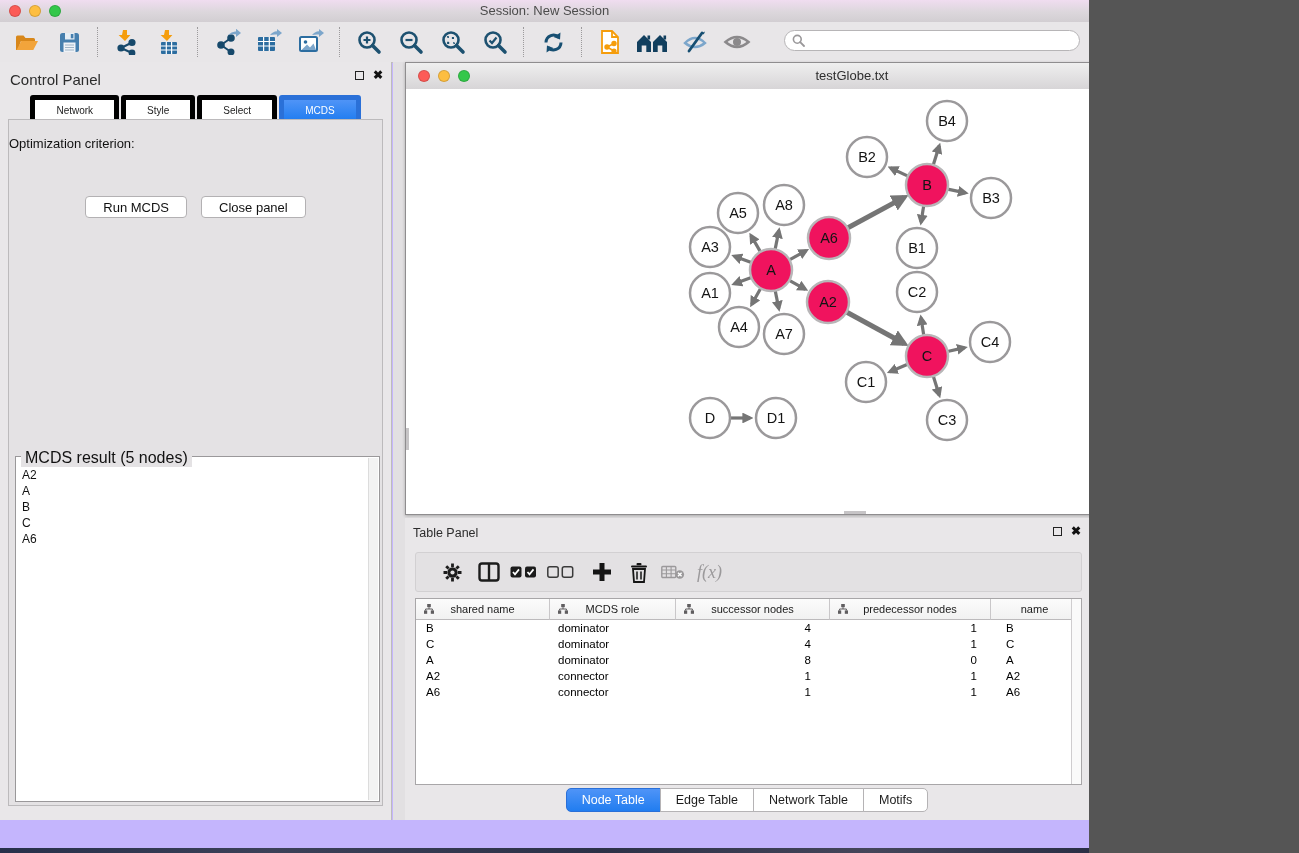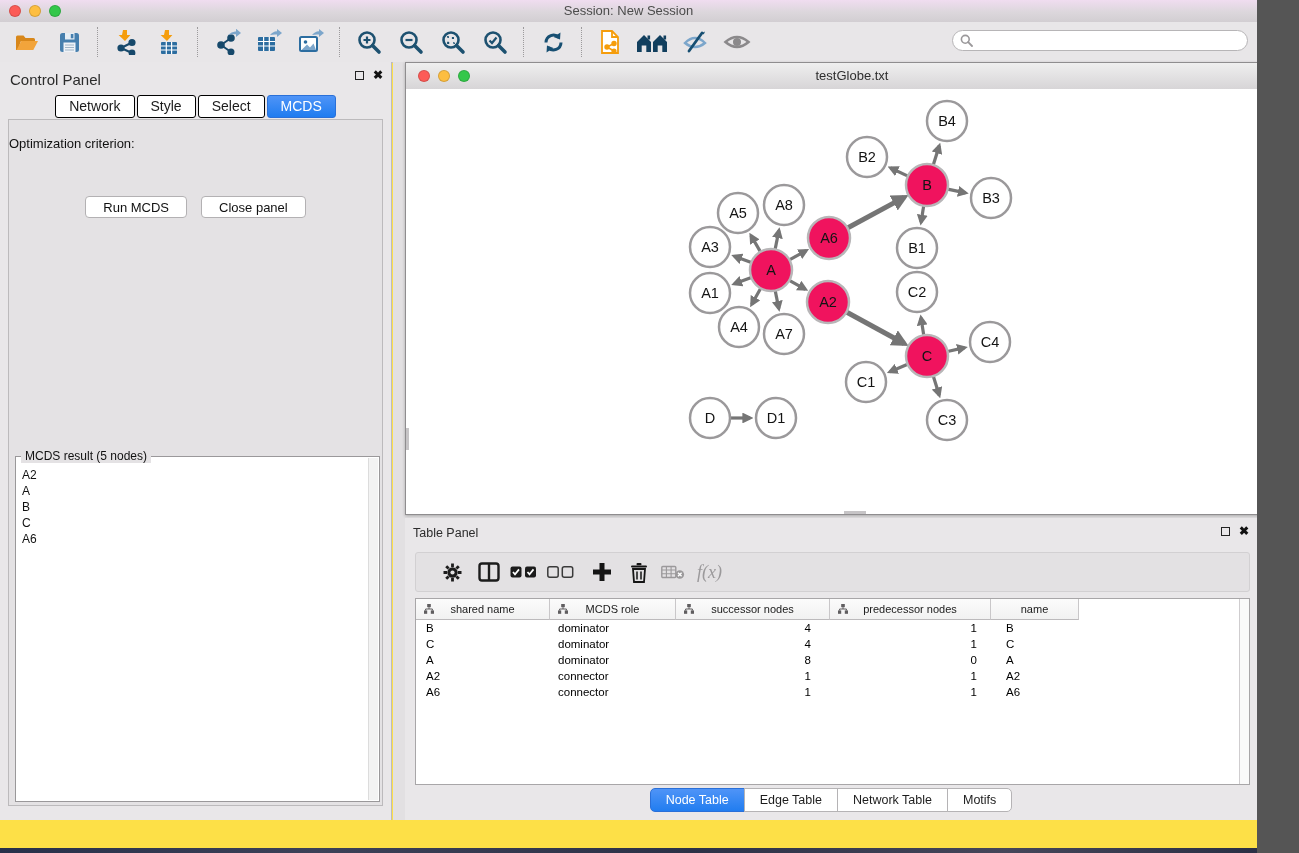--- a/index.html
+++ b/index.html
@@ -1,17 +1,17 @@
 <!DOCTYPE html>
 <html><head>
 <meta charset="utf-8">
 <style>
   html,body{margin:0;padding:0;background:#555;}
-  .screen{position:relative;width:1257px;height:853px;overflow:hidden;
-    font-family:"Liberation Sans",sans-serif;background:#fde047;color:#1a1a1a;
+  .screen{position:relative;width:1089px;height:853px;overflow:hidden;
+    font-family:"Liberation Sans",sans-serif;background:#c4b5fd;color:#1a1a1a;
     -webkit-font-smoothing:antialiased;}
   
   .titlebar{position:absolute;top:0;left:0;right:0;height:22px;
     background:linear-gradient(#f0ddf0,#dcd7dc 55%,#d2ced2);border-bottom:1px solid #b6b1b6;}
   .titlebar .wtitle{position:absolute;left:0;right:0;top:3px;text-align:center;
     font-size:13px;color:#4c4c4c;}
   .lights{position:absolute;top:5px;left:9px;display:flex;gap:8px;}
   .light{width:12px;height:12px;border-radius:50%;border:1px solid rgba(0,0,0,.15);box-sizing:border-box;}
   .l-red{background:#fc5b57}.l-yel{background:#fdbe41}.l-grn{background:#34c74a}
   
@@ -24,39 +24,39 @@
     border:1px solid #b7b5b7;border-radius:11px;display:flex;align-items:center;padding-left:7px;box-sizing:border-box;}
   .searchbox input{border:none;outline:none;flex:1;font-size:12px;background:transparent;margin-left:4px;font-family:"Liberation Sans",sans-serif;}
   
   .control-panel{position:absolute;top:62px;left:0;width:392px;bottom:33px;
     background:#e9e7e9;border-right:1px solid #bdbbbd;box-sizing:border-box;}
   .cp-title{position:absolute;top:9px;left:10px;font-size:15px;color:#2c2c2c;}
   .win-ctrls{position:absolute;top:8px;right:8px;display:flex;gap:9px;align-items:center;}
   .wc-float{width:9px;height:9px;border:1.6px solid #222;box-sizing:border-box;}
   .wc-close{font-size:12px;font-weight:bold;color:#111;line-height:10px;}
   .ctabs{position:absolute;top:33px;left:0;right:0;display:flex;justify-content:center;gap:2px;}
-  .ctab{height:21px;line-height:21px;padding:0 13px;background:#fff;border:1px solid #000000;
-    border-radius:3px;font-size:14px;color:#1c1c1c;}
+  .ctab{height:21px;line-height:21px;padding:0 21px;background:#fff;border:5px solid #000000;
+    border-radius:3px;font-size:10px;color:#1c1c1c;}
   .ctab.active{background:linear-gradient(#4f94f7,#1f7cf0);border-color:#2a70d8;color:#fff;}
   .cp-box{position:absolute;left:8px;right:8px;top:57px;bottom:14px;background:#e4e2e4;
     border:1px solid #bcbabc;}
   .opt-label{margin-top:16px;font-size:13px;color:#111;}
   .dropdown{position:absolute;left:34px;right:34px;top:42px;height:23px;background:#fff;
     border:1px solid #adabad;border-radius:4px;display:flex;align-items:center;}
   .dd-value{flex:1;font-size:13px;padding-left:9px;white-space:nowrap;overflow:hidden;}
   .dd-btn{width:20px;height:23px;margin:-1px -1px -1px 0;border-radius:0 4px 4px 0;
     background:linear-gradient(#66a4f9,#2c7cf2);display:flex;flex-direction:column;
     align-items:center;justify-content:center;gap:2px;}
   .cp-buttons{position:absolute;top:76px;left:0;right:0;display:flex;justify-content:center;gap:14px;}
   .cbtn{height:22px;padding:0 17px;background:#fff;border:1px solid #b3b1b3;border-radius:4px;
     font-size:13px;color:#111;font-family:"Liberation Sans",sans-serif;}
   .result-box{position:absolute;left:6px;right:2px;top:336px;bottom:3px;background:#fff;
     border:1px solid #9a989a;}
   .result-legend{position:absolute;top:-8px;left:5px;background:#e4e2e4;padding:0 4px;
-    font-size:12px;color:#111;}
+    font-size:16px;color:#111;}
   .result-list{position:absolute;inset:10px 12px 2px 6px;font-size:12px;line-height:16px;color:#111;overflow:hidden;}
   .result-scroll{position:absolute;top:1px;bottom:1px;right:1px;width:9px;background:#f3f3f3;border-left:1px solid #dcdcdc;}
   
   .workspace{position:absolute;left:393px;top:62px;right:0;bottom:33px;background:#e2e0e2;}
   .net-window{position:absolute;left:12px;top:0;width:894px;height:453px;background:#fff;
     border:1px solid #8f8d8f;box-sizing:border-box;box-shadow:0 1px 3px rgba(0,0,0,.25);}
   .net-titlebar{position:absolute;top:0;left:0;right:0;height:26px;
     background:linear-gradient(#efefef,#d7d5d7);border-bottom:1px solid #b2b0b2;}
   .net-titlebar .lights{top:7px;left:12px;}
   .net-title{position:absolute;left:0;right:0;top:5px;text-align:center;font-size:13px;color:#2e2e2e;}

